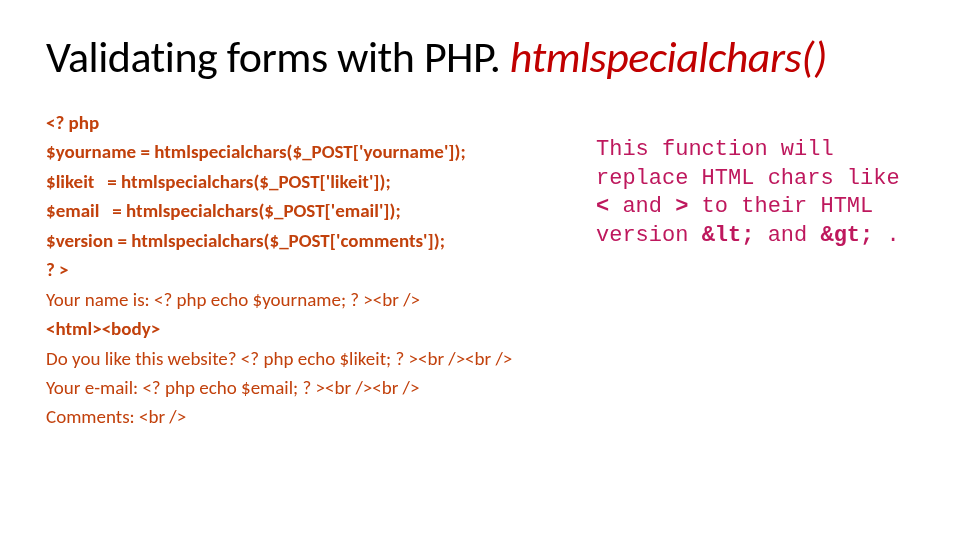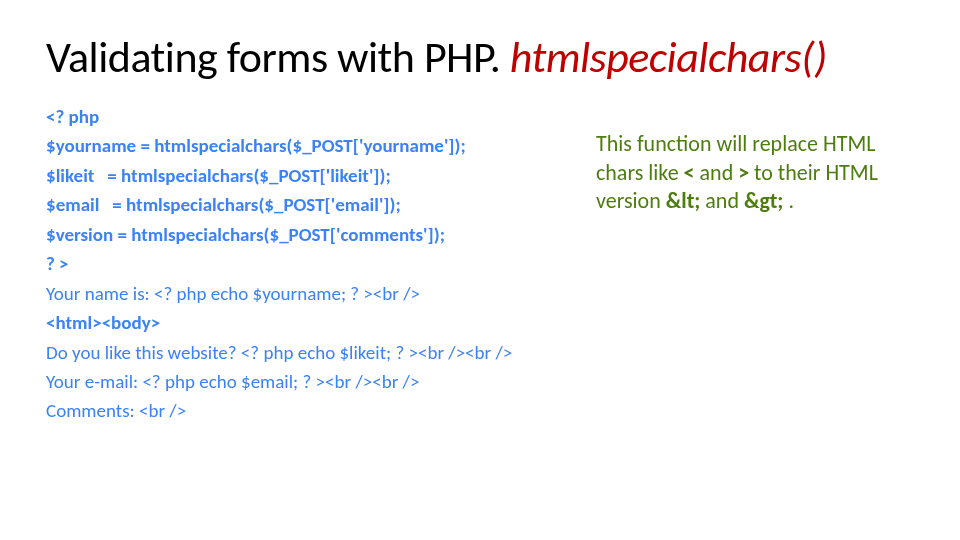--- a/index.html
+++ b/index.html
@@ -16,46 +16,47 @@
     width: 960px;
     height: 540px;
     box-sizing: border-box;
     padding: 30px 46px 20px 46px;
   }
   .title {
     font-size: 44px;
     font-weight: 400;
     color: #000;
     letter-spacing: -0.5px;
-    margin-bottom: 18px;
+    margin-bottom: 24px;
     white-space: nowrap;
   }
   .title .fn {
     color: #c00000;
     font-style: italic;
   }
   .content {
     display: flex;
     flex-direction: row;
     gap: 30px;
   }
   .code-col {
     flex: 0 0 520px;
     font-size: 19px;
     line-height: 1.55;
-    color: #3b82f6;
+    color: #c2410c;
   }
   .code-col .line { white-space: nowrap; }
   .code-col .b { font-weight: 700; }
   .desc-col {
     flex: 1;
     padding-top: 28px;
     font-size: 22px;
     line-height: 1.3;
-    color: #4d7c0f;
+    color: #be185d;
+    font-family: Liberation Mono, monospace;
   }
   .desc-col .b { font-weight: 700; }
 </style>
 </head>
 <body>
 
 <div class="slide">
 
   <div class="title">
     <span>Validating forms with PHP. </span><span class="fn">htmlspecialchars()</span>

